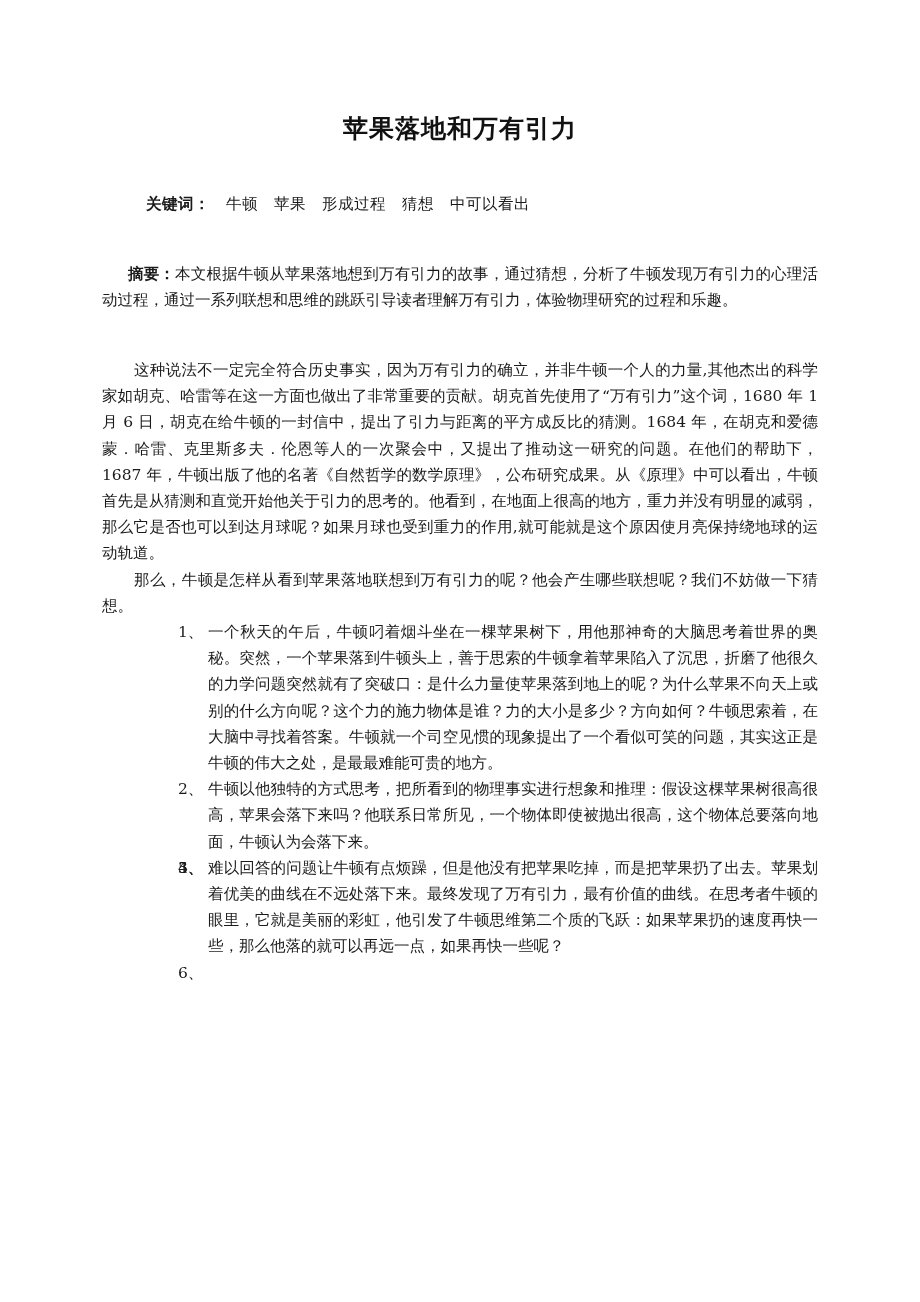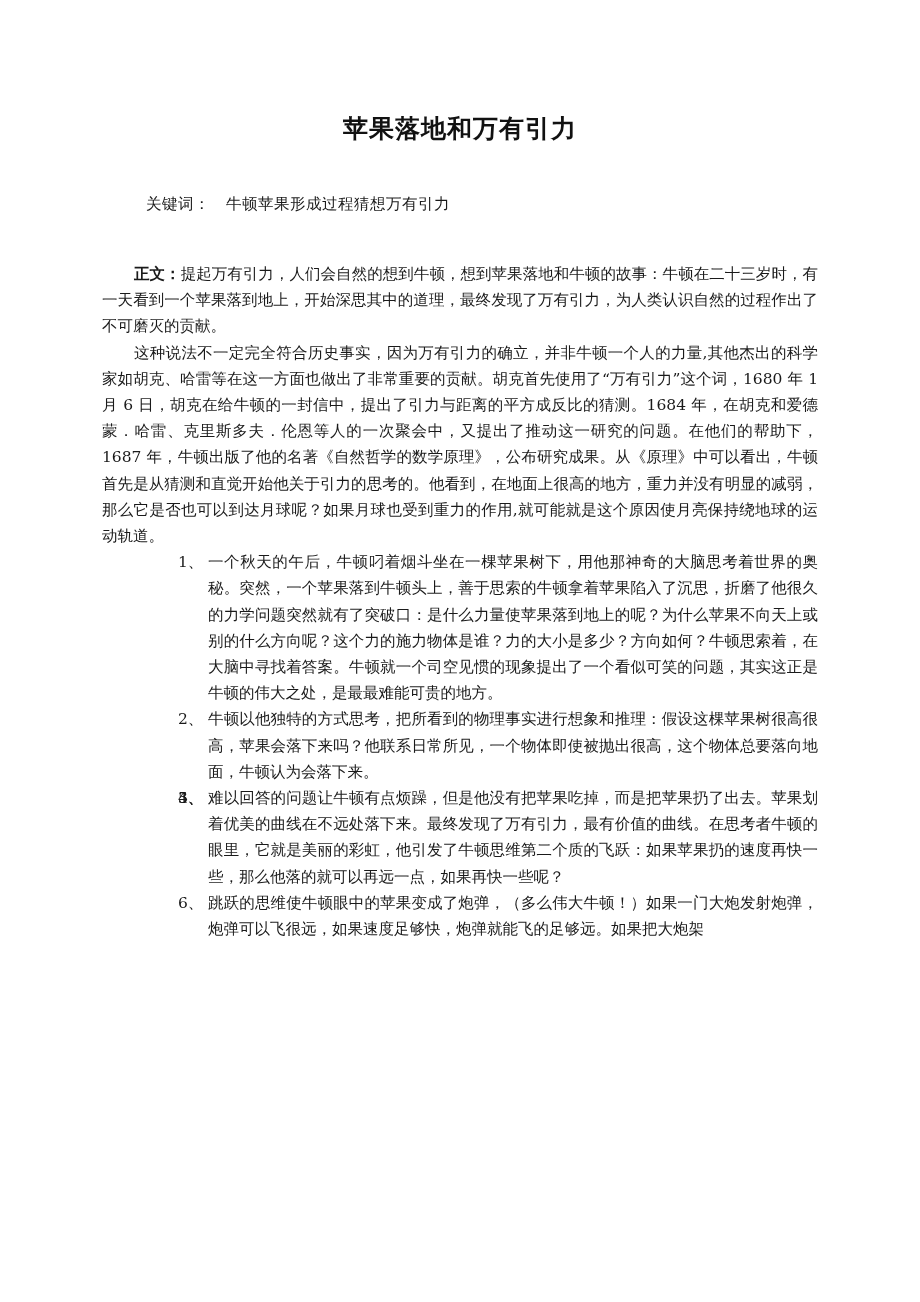--- a/index.html
+++ b/index.html
@@ -42,28 +42,28 @@
 
   
   .keywords-row {
     margin-top: 45px;
     margin-left: 44px;
     font-size: 15.5px;
     line-height: 26px;
     white-space: nowrap;
   }
   .keywords-label {
-    font-weight: 400;
+    font-weight: 700;
     letter-spacing: 0.5px;
   }
   .keywords-list {
     display: inline;
   }
   .kw {
-    margin-left: 0;
+    margin-left: 16px;
     letter-spacing: 0.5px;
   }
   .kw:first-child { margin-left: 16px; }
 
   
   .abstract {
     margin-top: 44px;
     font-size: 15.5px;
     line-height: 26px;
     text-align: justify;
@@ -117,51 +117,54 @@
 </style>
 </head>
 <body>
 
 <div class="page">
   <div class="content">
 
     <h1 class="doc-title">苹果落地和万有引力</h1>
 
     <div class="keywords-row">
-      <span class="keywords-label">关键词：</span><span class="keywords-list"><span class="kw">牛顿</span><span class="kw">苹果</span><span class="kw">形成过程</span><span class="kw">猜想</span><span class="kw">万有引力</span></span>
+      <span class="keywords-label">关键词：</span><span class="keywords-list"><span class="kw">牛顿</span><span class="kw">苹果</span><span class="kw">形成过程</span><span class="kw">猜想</span><span class="kw">中可以看出</span></span>
     </div>
 
+    <div class="abstract">
+      <span class="abstract-label">摘要：</span><span>本文根据牛顿从苹果落地想到万有引力的故事，通过猜想，分析了牛顿发现万有引力的心理活动过程，通过一系列联想和思维的跳跃引导读者理解万有引力，体验物理研究的过程和乐趣。</span>
+    </div>
 
     <div class="body-block">
 
-      <p class="para">
-        <span class="lead-label">正文：</span><span>提起万有引力，人们会自然的想到牛顿，想到苹果落地和牛顿的故事：牛顿在二十三岁时，有一天看到一个苹果落到地上，开始深思其中的道理，最终发现了万有引力，为人类认识自然的过程作出了不可磨灭的贡献。</span>
-      </p>
 
       <p class="para">
         <span>这种说法不一定完全符合历史事实，因为万有引力的确立，并非牛顿一个人的力量,其他杰出的科学家如胡克、哈雷等在这一方面也做出了非常重要的贡献。胡克首先使用了“万有引力”这个词，1680 年 1 月 6 日，胡克在给牛顿的一封信中，提出了引力与距离的平方成反比的猜测。1684 年，在胡克和爱德蒙．哈雷、克里斯多夫．伦恩等人的一次聚会中，又提出了推动这一研究的问题。在他们的帮助下，1687 年，牛顿出版了他的名著《自然哲学的数学原理》，公布研究成果。从《原理》中可以看出，牛顿首先是从猜测和直觉开始他关于引力的思考的。他看到，在地面上很高的地方，重力并没有明显的减弱，那么它是否也可以到达月球呢？如果月球也受到重力的作用,就可能就是这个原因使月亮保持绕地球的运动轨道。</span>
       </p>
 
+      <p class="para">
+        <span>那么，牛顿是怎样从看到苹果落地联想到万有引力的呢？他会产生哪些联想呢？我们不妨做一下猜想。</span>
+      </p>
 
       <ol class="numbered">
         <li>
           <span class="marker">1、</span><span>一个秋天的午后，牛顿叼着烟斗坐在一棵苹果树下，用他那神奇的大脑思考着世界的奥秘。突然，一个苹果落到牛顿头上，善于思索的牛顿拿着苹果陷入了沉思，折磨了他很久的力学问题突然就有了突破口：是什么力量使苹果落到地上的呢？为什么苹果不向天上或别的什么方向呢？这个力的施力物体是谁？力的大小是多少？方向如何？牛顿思索着，在大脑中寻找着答案。牛顿就一个司空见惯的现象提出了一个看似可笑的问题，其实这正是牛顿的伟大之处，是最最难能可贵的地方。</span>
         </li>
         <li>
           <span class="marker">2、</span><span>牛顿以他独特的方式思考，把所看到的物理事实进行想象和推理：假设这棵苹果树很高很高，苹果会落下来吗？他联系日常所见，一个物体即使被抛出很高，这个物体总要落向地面，牛顿认为会落下来。</span>
         </li>
         <li>
           <span class="marker">3、</span>
         </li>
         <li>
           <span class="marker">4、</span>
         </li>
         <li>
           <span class="marker">5、</span><span>难以回答的问题让牛顿有点烦躁，但是他没有把苹果吃掉，而是把苹果扔了出去。苹果划着优美的曲线在不远处落下来。最终发现了万有引力，最有价值的曲线。在思考者牛顿的眼里，它就是美丽的彩虹，他引发了牛顿思维第二个质的飞跃：如果苹果扔的速度再快一些，那么他落的就可以再远一点，如果再快一些呢？</span>
         </li>
         <li>
-          <span class="marker">6、</span><span>跳跃的思维使牛顿眼中的苹果变成了炮弹，（多么伟大牛顿！）如果一门大炮发射炮弹，炮弹可以飞很远，如果速度足够快，炮弹就能飞的足够远。如果把大炮架</span>
+          <span class="marker">6、</span>
         </li>
       </ol>
 
     </div>
   </div>
 </div>
 
 </body></html>

